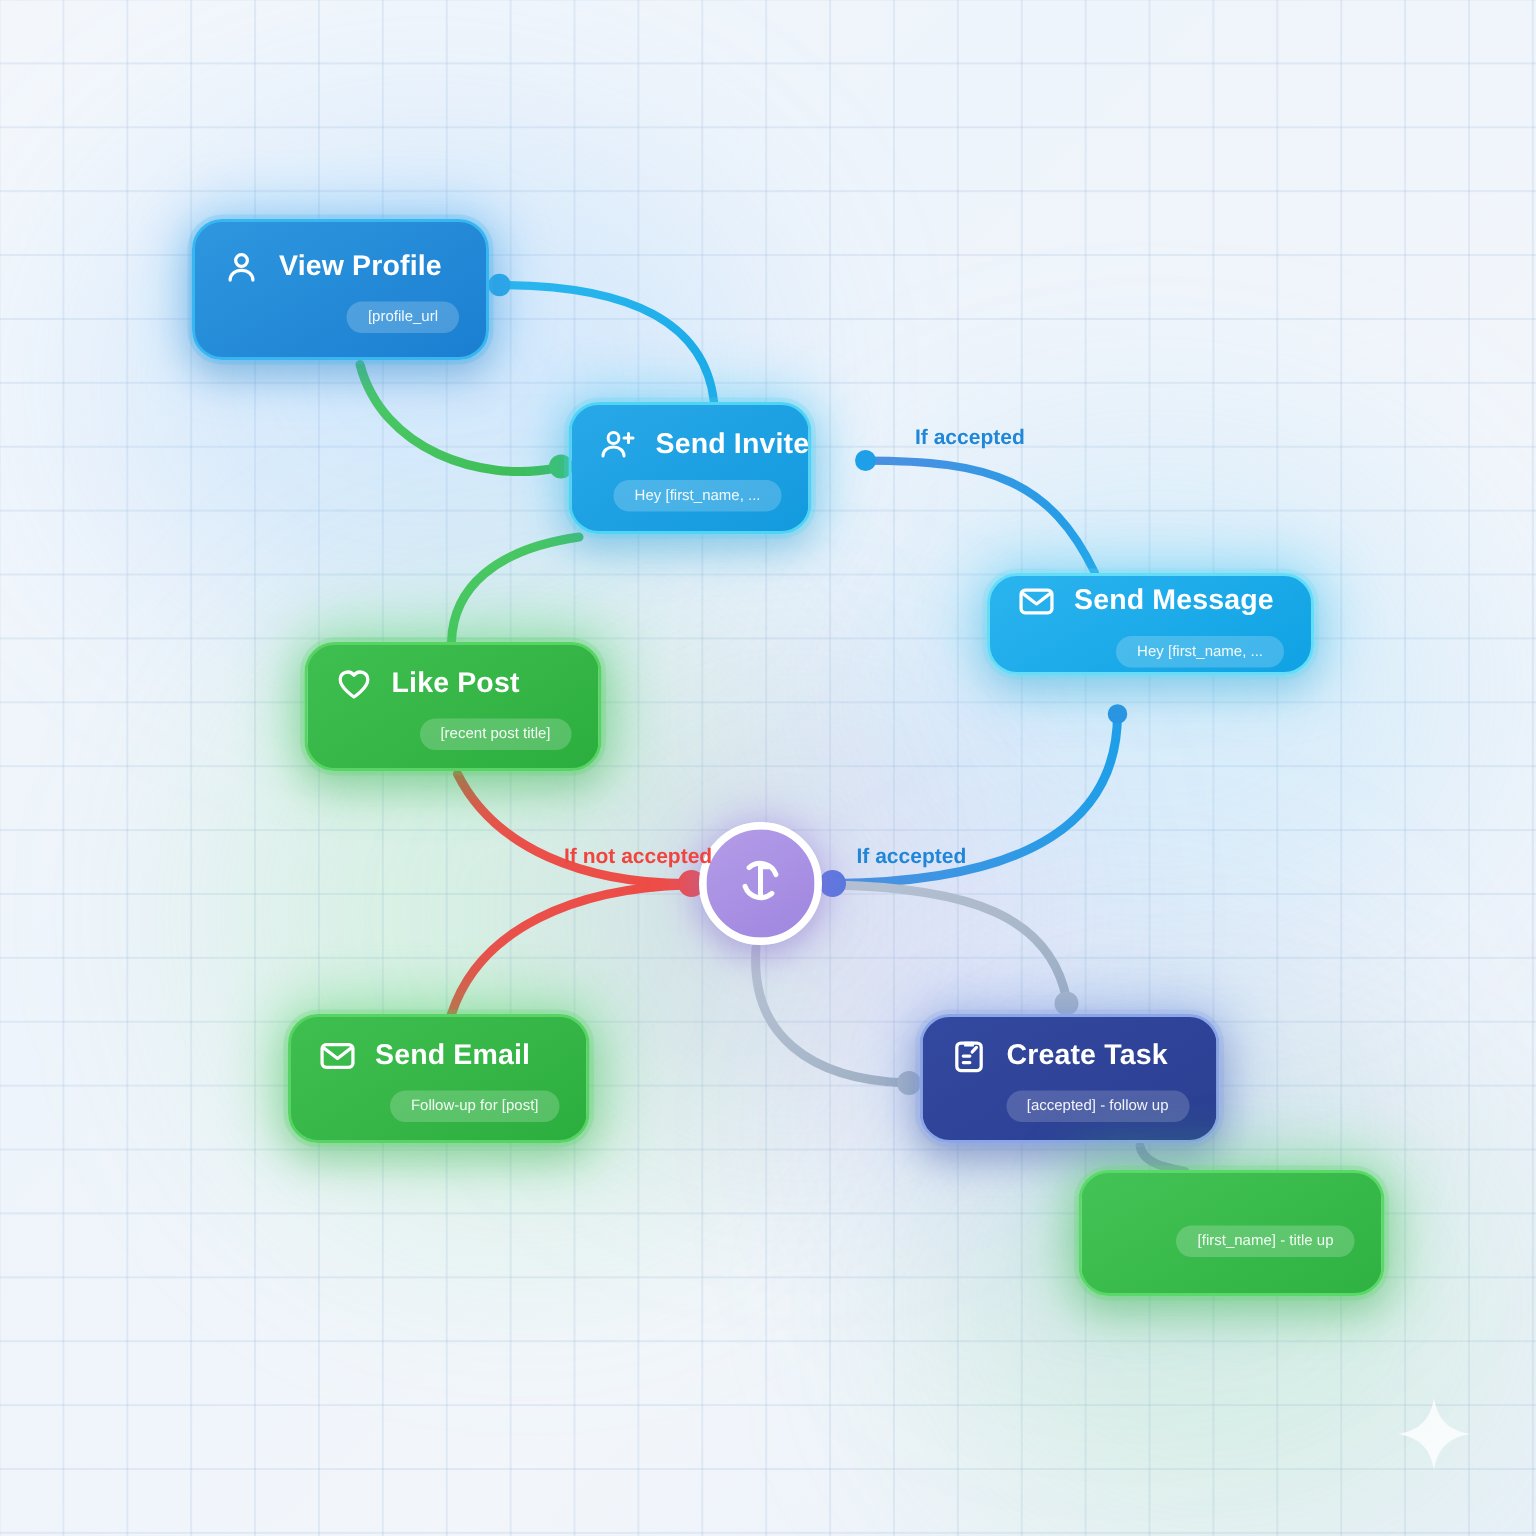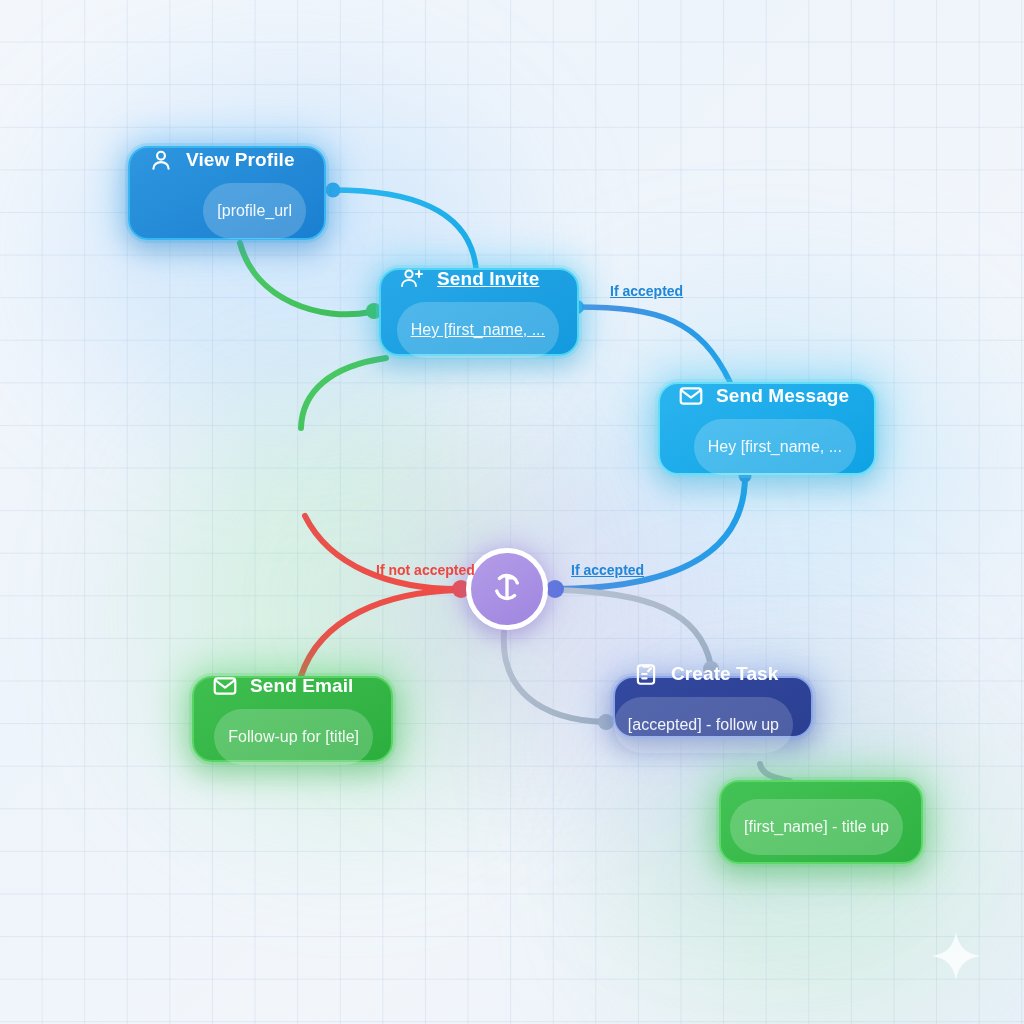--- a/index.html
+++ b/index.html
@@ -43,43 +43,42 @@
     display:flex;flex-direction:column;
     justify-content:center;
   }
   .node .row{display:flex;align-items:center;gap:12px;}
   .node .title{font-size:19px;font-weight:700;letter-spacing:.1px;white-space:nowrap;}
   .node .icon{width:26px;height:26px;flex:0 0 26px;display:block;}
   .pill{
     align-self:flex-end;
     margin-top:10px;
     border-radius:999px;
-    padding:19px 14px;
-    font-size:16px;
+    padding:5px 14px;
+    font-size:10px;
     color:rgba(255,255,255,.93);
     white-space:nowrap;
     background:rgba(255,255,255,.20);
   }
 
   
   .n-viewprofile{
     left:128px;top:146px;width:198px;height:94px;
     background:linear-gradient(150deg,#2e97df 0%,#1b7fd1 100%);
     border:2.5px solid #38b6f2;
     box-shadow:0 0 0 3px rgba(56,182,242,.22),0 0 34px 8px rgba(60,170,245,.40),0 10px 22px rgba(25,80,140,.25);
   }
   .n-sendinvite{
-    left:379px;top:268px;width:200px;height:88px;
+    left:379px;top:268px;width:162px;height:88px;
     background:linear-gradient(150deg,#28a8e8 0%,#139ade 100%);
     border:2.5px solid #4fd4f5;
     box-shadow:0 0 0 3px rgba(79,212,245,.22),0 0 34px 8px rgba(60,195,245,.42),0 10px 22px rgba(25,100,150,.22);
-    text-decoration:underline;
   }
   .n-sendmessage{
-    left:658px;top:382px;width:218px;height:93px;
+    left:658px;top:382px;width:218px;height:68px;
     background:linear-gradient(150deg,#2bb4ef 0%,#0fa2e4 100%);
     border:2.5px solid #64ddf8;
     box-shadow:0 0 0 3px rgba(100,221,248,.24),0 0 36px 9px rgba(60,200,245,.42),0 10px 22px rgba(25,105,155,.20);
   }
   
   .n-likepost{
     left:203px;top:428px;width:198px;height:86px;
     background:linear-gradient(150deg,#3fbf4f 0%,#2cae3f 100%);
     border:2.5px solid #57d464;
     box-shadow:0 0 0 3px rgba(87,212,100,.22),0 0 36px 10px rgba(70,210,95,.42),0 10px 22px rgba(30,120,50,.22);
@@ -91,21 +90,21 @@
     box-shadow:0 0 0 3px rgba(87,212,100,.22),0 0 36px 10px rgba(70,210,95,.42),0 10px 22px rgba(30,120,50,.22);
   }
   .n-aicall{
     left:719px;top:780px;width:204px;height:84px;
     background:linear-gradient(150deg,#43c355 0%,#2fb242 100%);
     border:2.5px solid #5bd968;
     box-shadow:0 0 0 3px rgba(91,217,104,.22),0 0 36px 10px rgba(70,210,95,.40),0 10px 22px rgba(30,120,50,.22);
   }
   
   .n-createtask{
-    left:613px;top:676px;width:200px;height:62px;
+    left:613px;top:676px;width:200px;height:86px;
     background:linear-gradient(150deg,#33499f 0%,#2b3f92 100%);
     border:2.5px solid #8ba6e8;
     box-shadow:0 0 0 3px rgba(139,166,232,.26),0 0 34px 9px rgba(100,135,225,.36),0 10px 22px rgba(25,40,100,.28);
   }
   .n-createtask .pill{background:rgba(255,255,255,.17);}
 
   
   .hub{
     position:absolute;left:466px;top:548px;width:82px;height:82px;
     border-radius:50%;
@@ -114,21 +113,21 @@
     box-shadow:0 0 26px 8px rgba(165,135,235,.35),0 6px 16px rgba(90,60,160,.22);
     display:flex;align-items:center;justify-content:center;
     box-sizing:border-box;
   }
   .hub svg{width:38px;height:38px;}
 
   
   .elabel{
     position:absolute;font-size:14px;font-weight:600;white-space:nowrap;
   }
-  .elabel.blue{color:#1f86d8;text-decoration:underline;}
+  .elabel.blue{color:#1f86d8;}
   .elabel.red{color:#f0453f;}
   .lbl-accepted-top{left:610px;top:283px;}
   .lbl-accepted-mid{left:571px;top:562px;}
   .lbl-notaccepted{left:360px;top:562px;margin-left:16px;}
 
   
   .sparkle{position:absolute;right:42px;bottom:42px;width:52px;height:52px;opacity:.85;}
 </style>
 </head>
 <body>
@@ -250,32 +249,43 @@
         <svg viewBox="0 0 24 24" fill="none" stroke="#fff" stroke-width="2" stroke-linecap="round" stroke-linejoin="round">
           <rect x="2.5" y="5" width="19" height="14" rx="2.5"></rect>
             <path d="M3.5 7l8.5 6.5L20.5 7"></path>
         </svg>
       </span>
       <span class="title">Send Message</span>
     </div>
     <span class="pill">Hey [first_name, ...</span>
   </div>
 
+  <div class="node n-likepost">
+    <div class="row">
+      <span class="icon">
+        <svg viewBox="0 0 24 24" fill="none" stroke="#fff" stroke-width="2" stroke-linecap="round" stroke-linejoin="round">
+          <path d="M12 20S3.5 14.4 3.5 9.2A4.7 4.7 0 0 1 12 6.6a4.7 4.7 0 0 1 8.5 2.6C20.5 14.4 12 20 12 20z"></path>
+        </svg>
+      </span>
+      <span class="title">Like Post</span>
+    </div>
+    <span class="pill">[recent post title]</span>
+  </div>
 
   <div class="node n-sendemail">
     <div class="row">
       <span class="icon">
         <svg viewBox="0 0 24 24" fill="none" stroke="#fff" stroke-width="2" stroke-linecap="round" stroke-linejoin="round">
           <rect x="2.5" y="5" width="19" height="14" rx="2.5"></rect>
             <path d="M3.5 7l8.5 6.5L20.5 7"></path>
         </svg>
       </span>
       <span class="title">Send Email</span>
     </div>
-    <span class="pill">Follow-up for [title]</span>
+    <span class="pill">Follow-up for [post]</span>
   </div>
 
   <div class="node n-createtask">
     <div class="row">
       <span class="icon">
         <svg viewBox="0 0 24 24" fill="none" stroke="#fff" stroke-width="2" stroke-linecap="round" stroke-linejoin="round">
           <rect x="4.5" y="4" width="15" height="17" rx="2.5"></rect>
           <path d="M9 3.2h6v3H9z" fill="#fff" stroke="none"></path>
           <path d="M8.5 12h4M8.5 16h4"></path>
           <path d="M14 9.5l2.6-2.8"></path>

